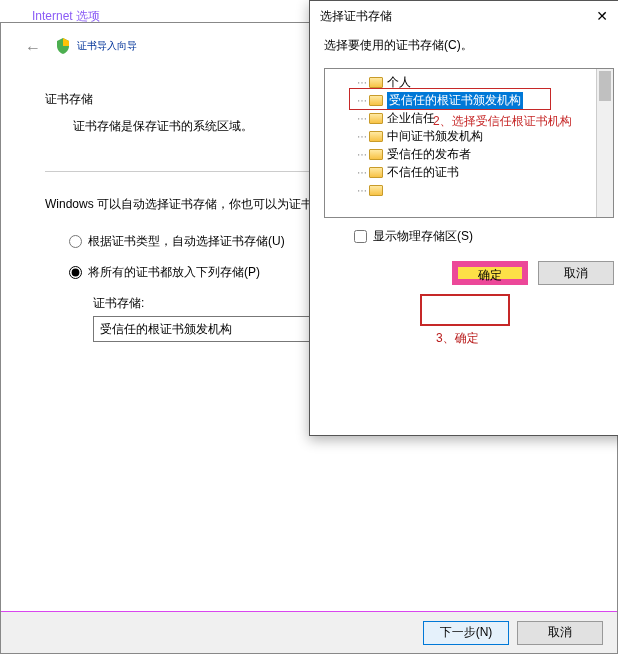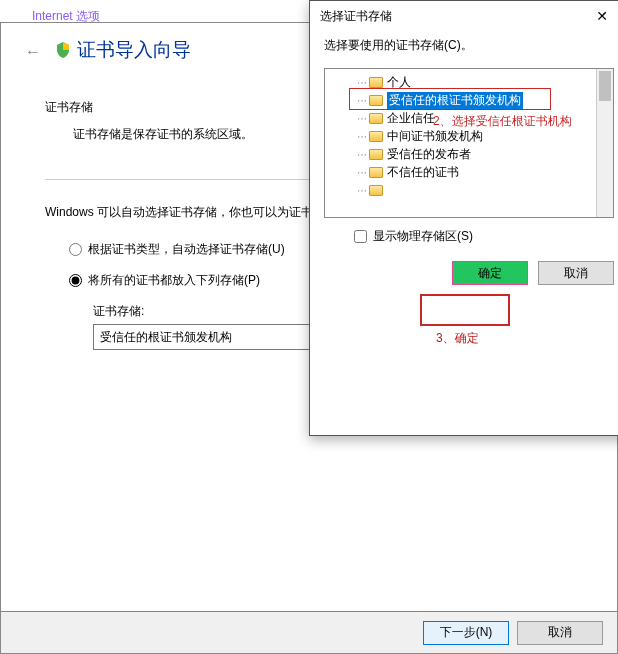--- a/index.html
+++ b/index.html
@@ -4,21 +4,21 @@
   <style>
     * { box-sizing: border-box; margin: 0; padding: 0; font-family: "Microsoft YaHei", "Segoe UI", sans-serif; font-size: 12px; }
     body { width: 618px; height: 654px; background: #fff; position: relative; overflow: hidden; }
     .bg-window-title { position: absolute; top: 8px; left: 10px; color: #8b5cf6; margin-left: 22px; }
     .blue-shape { position: absolute; top: 22px; left: 0; width: 30px; height: 40px; background: #0078d7; border-radius: 0 15px 15px 0; }
     
     .wizard { position: absolute; top: 22px; left: 0; right: 0; bottom: 0; background: #fff; border: 1px solid #888; }
     .wizard-header { display: flex; align-items: center; padding: 14px 20px 10px 24px; }
     .back-arrow { color: #888; font-size: 16px; margin-right: 14px; }
     .shield-icon { width: 16px; height: 16px; margin-right: 6px; }
-    .wizard-title { color: #003399; font-size: 19px; }
+    .wizard-title { color: #003399; font-size: 10px; }
     .wizard-body { padding: 10px 44px 0 44px; }
     .section-title { margin-top: 16px; margin-bottom: 10px; font-size: 12px; }
     .section-sub { margin-left: 28px; margin-bottom: 36px; font-size: 12px; }
     .hr { border-top: 1px solid #ccc; margin: 0 0 24px 0; }
     .instruction { margin-bottom: 20px; }
     .radio-row { display: flex; align-items: center; margin-left: 24px; margin-bottom: 14px; }
     .radio-row input[type=radio] { margin-right: 6px; width: 13px; height: 13px; accent-color: #000; }
     .store-label { margin-left: 48px; margin-bottom: 4px; }
     .store-input-row { margin-left: 48px; display: flex; align-items: center; }
     .store-input { width: 330px; height: 26px; border: 1px solid #777; padding: 0 6px; background: #fff; }
@@ -45,21 +45,21 @@
     .tree-dots { color: #888; margin-right: 2px; font-size: 10px; }
     .folder-icon { width: 14px; height: 11px; background: linear-gradient(#ffe9a2,#f7c245); border: 1px solid #c89b2a; border-radius: 1px; margin-right: 4px; flex-shrink: 0; }
     .tree-item.selected .tree-label { background: #0078d7; color: #fff; padding: 0 2px; outline: 1px dotted #fff; }
     .red-box-tree { position: absolute; border: 1px solid #c62828; left: 24px; top: 19px; width: 202px; height: 22px; pointer-events: none; }
     .tree-annot { position: absolute; color: #c62828; left: 108px; top: 44px; font-size: 12px; }
     
     .chk-row { display: flex; align-items: center; margin-bottom: 16px; padding-left: 30px; }
     .chk-row input { margin-right: 6px; width: 13px; height: 13px; }
     .dialog-btns { display: flex; justify-content: flex-end; }
     .dialog-btns button { width: 76px; height: 24px; margin-left: 10px; border: 1px solid #999; background: #e1e1e1; }
-    .dialog-btns button.primary { border: 1px solid #ec4899; background: #22c55e; }
+    .dialog-btns button.primary { border: 6px solid #ec4899; background: #fde047; }
     .red-box-ok { position: absolute; border: 2px solid #c62828; left: 420px; top: 294px; width: 90px; height: 32px; pointer-events: none; }
     .annot3 { left: 436px; top: 330px; }
   </style>
 </head>
 <body>
 
 <div class="bg-window-title">Internet 选项</div>
 <div class="blue-shape"></div>
 
 <div class="wizard">

